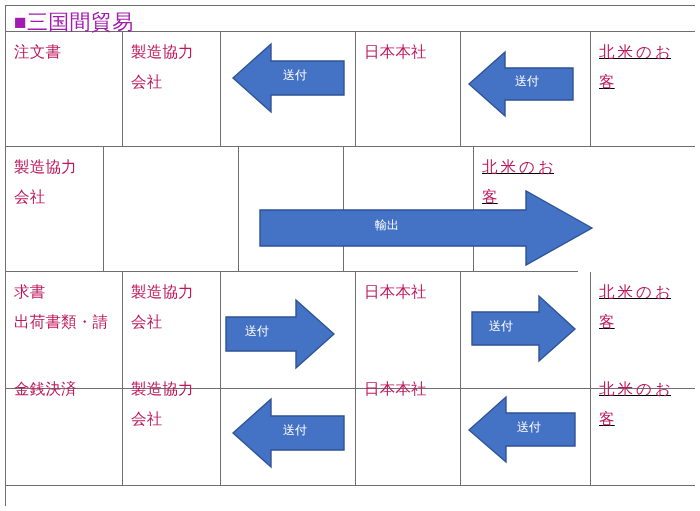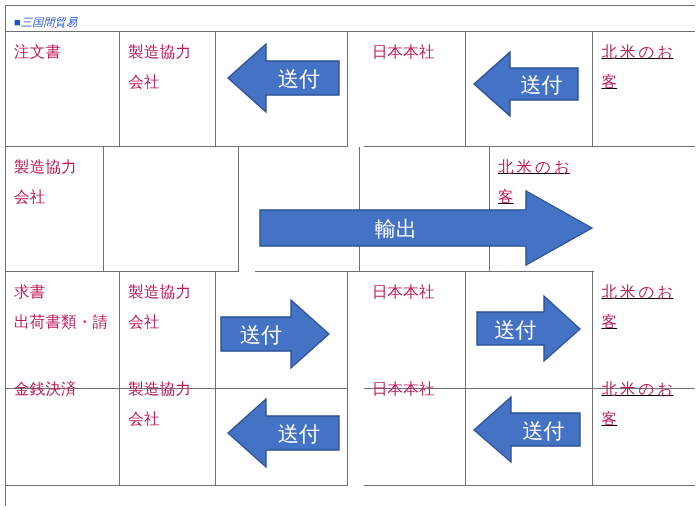--- a/index.html
+++ b/index.html
@@ -54,21 +54,21 @@
     border-bottom: 1px solid #6f6f6f;
     padding: 5px 8px 0 8px;
     overflow: visible;
   }
   .cell.nb-right { border-right: none; }
 
   
   .c1 { width: 117px; }
   .c2 { width: 98px;  }
   .c3 { width: 135px; }
-  .c4 { width: 105px; margin-left: 16px; }
+  .c4 { width: 105px; }
   .c5 { width: 130px; }
   .c6 { width: 104px; text-decoration: underline; }
   .c-header { width: 689px; }
 
   .label {
     font-size: 15.5px;
     line-height: 30px;
     color: #be185d;
     letter-spacing: 0.2px;
     white-space: normal;
@@ -78,38 +78,37 @@
     text-align: justify;
     text-align-last: justify;
     width: 72px;
   }
   .label.justify-wide {
     text-align: justify;
     text-align-last: left;
   }
 
   .header-title {
-    font-size: 11px;
+    font-size: 21px;
     line-height: 20px;
-    color: #1d4ed8;
+    color: #a21caf;
     padding-top: 1px;
     letter-spacing: 0.3px;
-    font-style: italic;
   }
 
   
   .arrow {
     position: absolute;
     display: block;
   }
   .arrow svg { display: block; overflow: visible; }
   .arrow-text {
     position: absolute;
     color: #ffffff;
-    font-size: 21px;
+    font-size: 12px;
     line-height: 1;
     font-family: "Liberation Serif", "DejaVu Serif", serif;
     white-space: nowrap;
     pointer-events: none;
   }
 
   
   .overlay {
     position: absolute;
     left: 0; top: 0;

